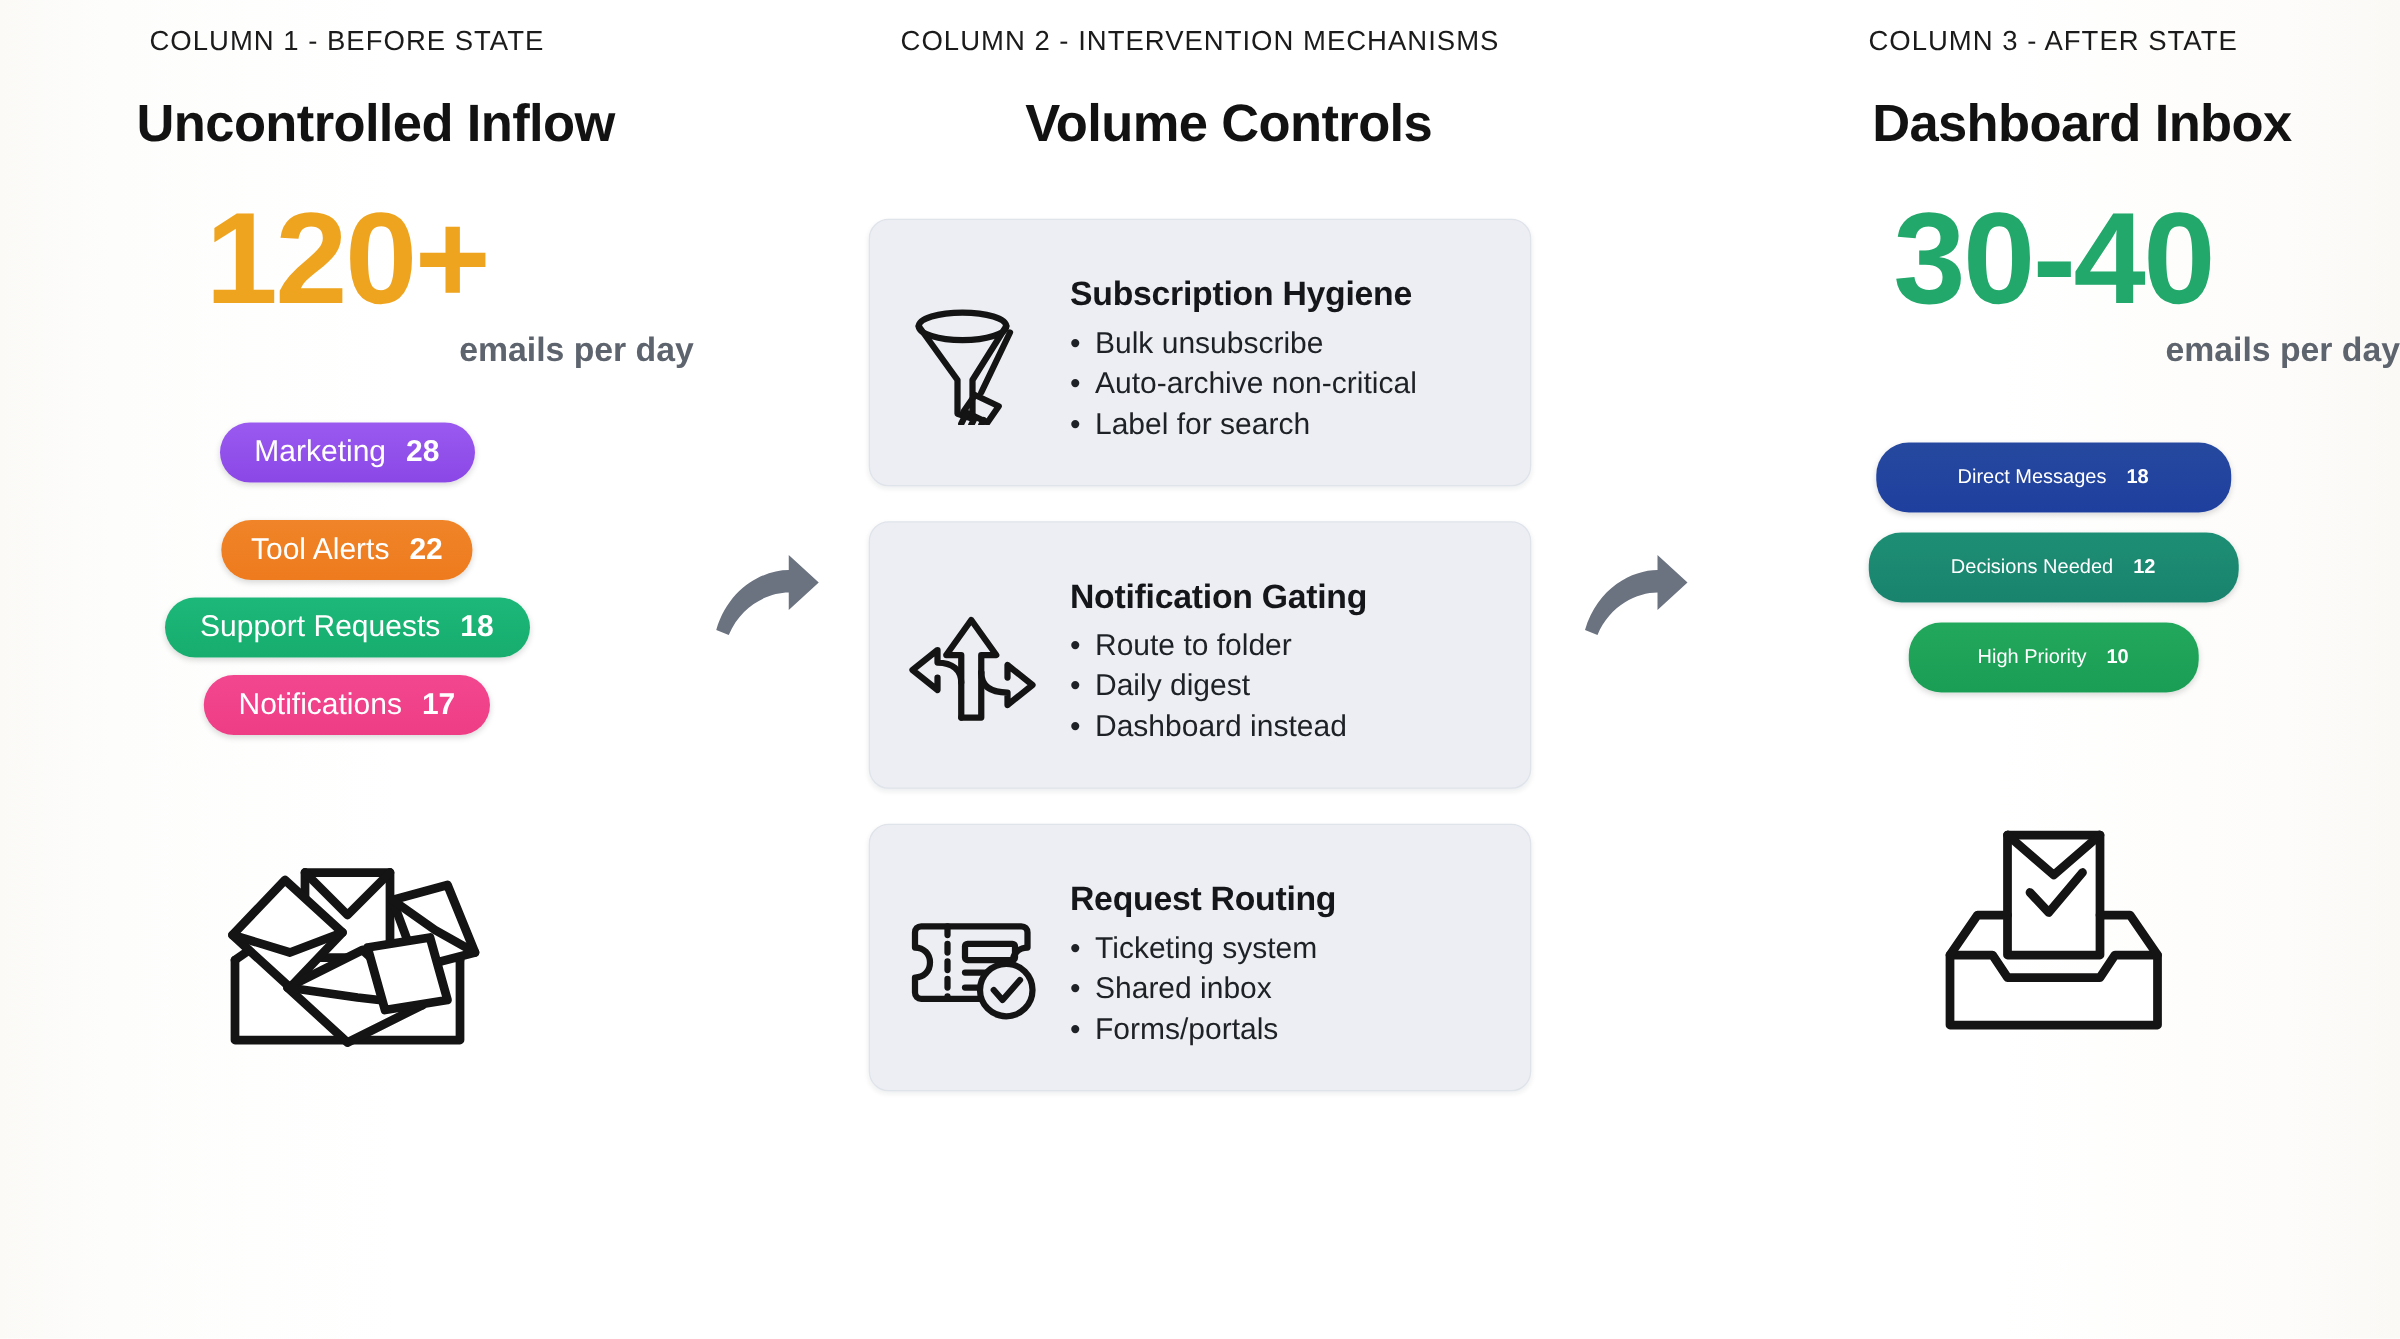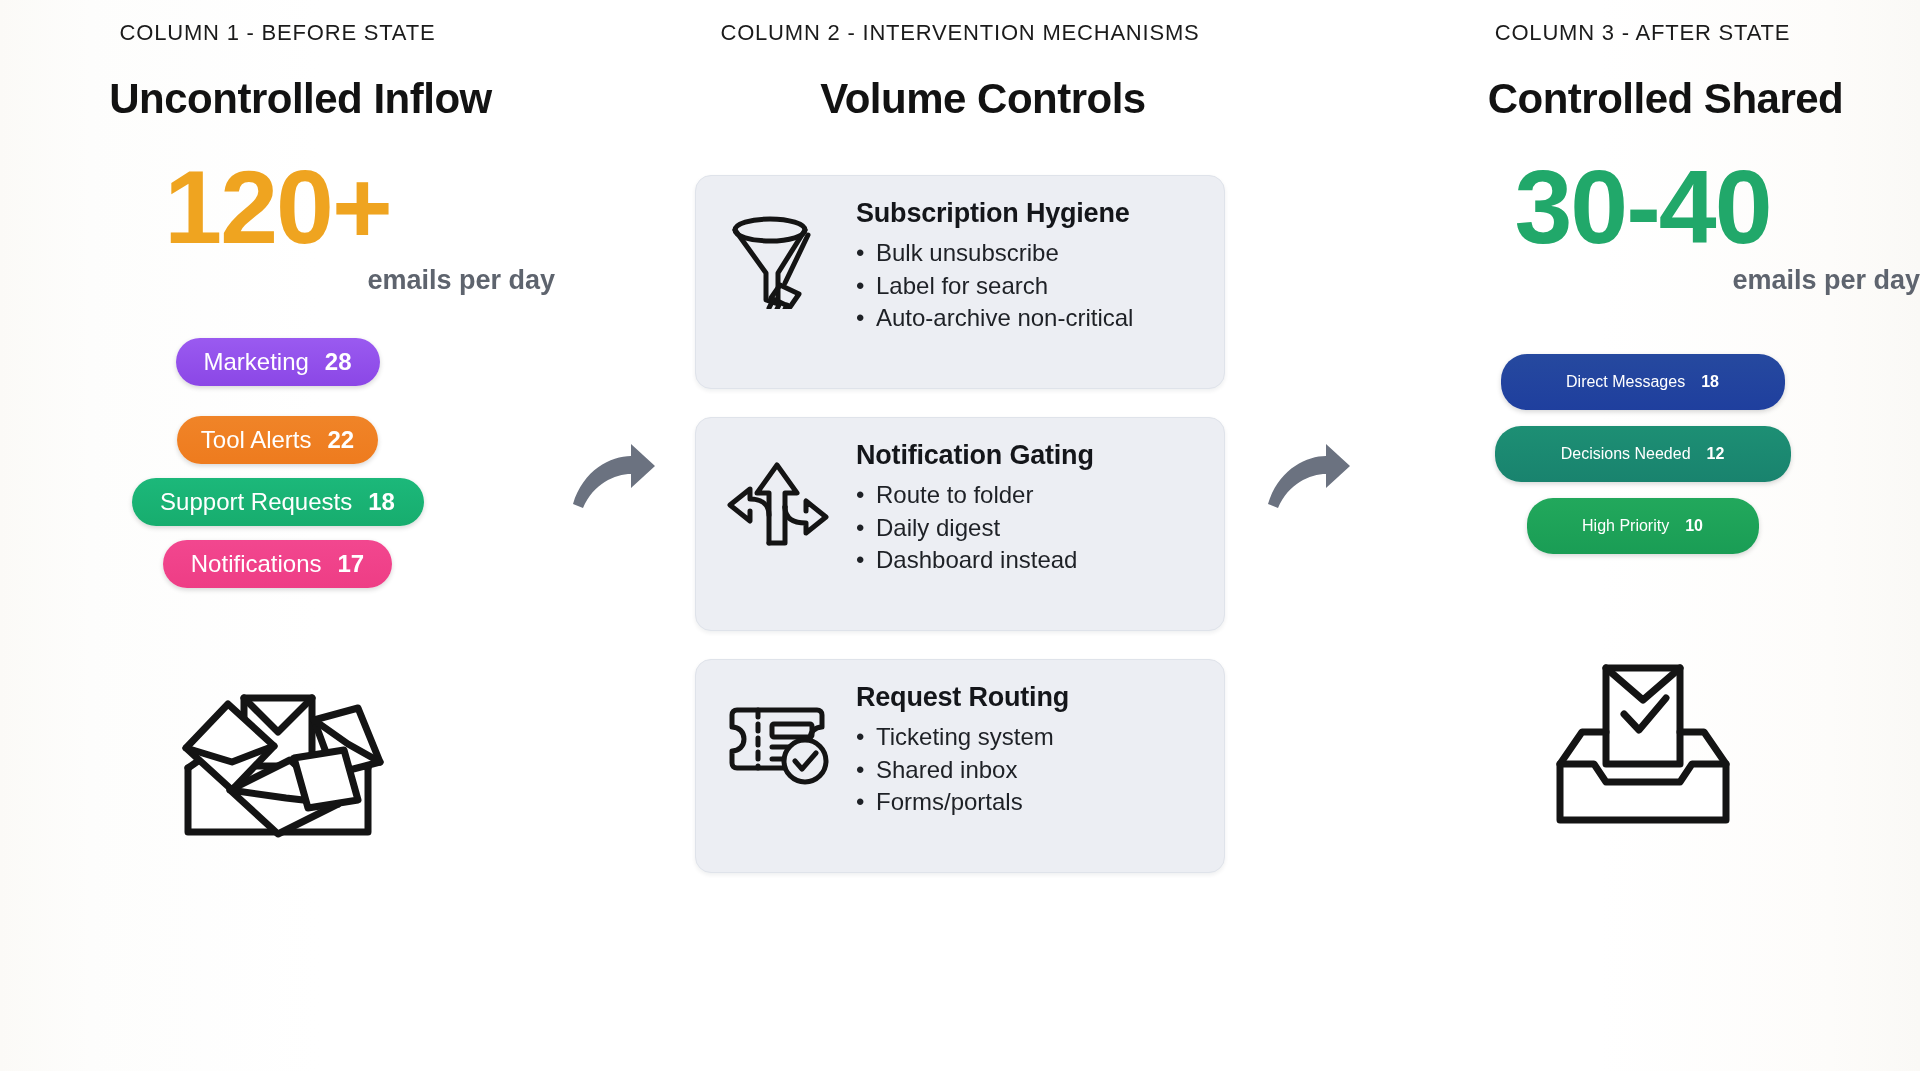--- a/index.html
+++ b/index.html
@@ -99,21 +99,21 @@
 
   
   .cards { margin-top: 52px; display: flex; flex-direction: column; align-items: center; gap: 28px; }
   .card {
     width: 530px;
     background: #eceef3;
     border: 1px solid #dfe3ea;
     border-radius: 16px;
     box-shadow: 0 2px 4px rgba(20,25,40,0.07);
     display: flex;
-    align-items: flex-start;
+    align-items: center;
     gap: 20px;
     padding: 22px 26px 10px 22px;
     min-height: 214px;
   }
   .card-icon {
     flex: 0 0 118px;
     height: 118px;
     display: flex;
     align-items: center;
     justify-content: center;
@@ -235,22 +235,22 @@
               <path d="M12 25 L43 68 L43 95 L55 99 L55 68 L82 25"></path>
               <path d="M85 30 L62 78" stroke-width="5"></path>
               <path d="M57 80 L76 89 L67 102 L48 93 Z"></path>
               <path d="M50 95 L46 103 M57 98 L54 104 M64 100 L62 104"></path>
             </svg>
           </div>
           <div class="card-body">
             <div class="card-title">Subscription Hygiene</div>
             <ul class="card-list">
               <li>Bulk unsubscribe</li>
+              <li>Auto-archive non-critical</li>
               <li>Label for search</li>
-              <li>Auto-archive non-critical</li>
             </ul>
           </div>
         </div>
 
         <div class="card">
           <div class="card-icon">
             <svg width="106" height="104" viewBox="0 0 106 104" fill="none" stroke="#141414" stroke-width="5" stroke-linejoin="round" stroke-linecap="round">
 
               <path d="M45 96 L45 46 L33 46 L53 18 L73 46 L61 46 L61 60"></path>
 
@@ -300,21 +300,21 @@
     <div class="col arrow-col">
       <div class="arrow-wrap">
         <svg width="92" height="72" viewBox="0 0 92 72">
           <path d="M6 62 C16 28, 44 14, 64 14 L64 2 L88 24 L64 46 L64 32 C48 32, 26 42, 16 66 Z" fill="#6b7280"></path>
         </svg>
       </div>
     </div>
 
     <div class="col">
       <div class="kicker">COLUMN 3 - AFTER STATE</div>
-      <div class="title">Controlled Shared</div>
+      <div class="title">Dashboard Inbox</div>
       <div class="stat after">30-40</div>
       <div class="stat-sub">emails per day</div>
 
       <div class="pills right" id="pills-after">
           <div class="pill" style="background: linear-gradient(rgb(38, 73, 159), rgb(31, 63, 158)); width: 284px;">
             <span class="pill-label">Direct Messages</span>
             <span class="pill-count">18</span>
           </div>
           <div class="pill" style="background: linear-gradient(rgb(29, 143, 116), rgb(25, 131, 110)); width: 296px;">
             <span class="pill-label">Decisions Needed</span>

